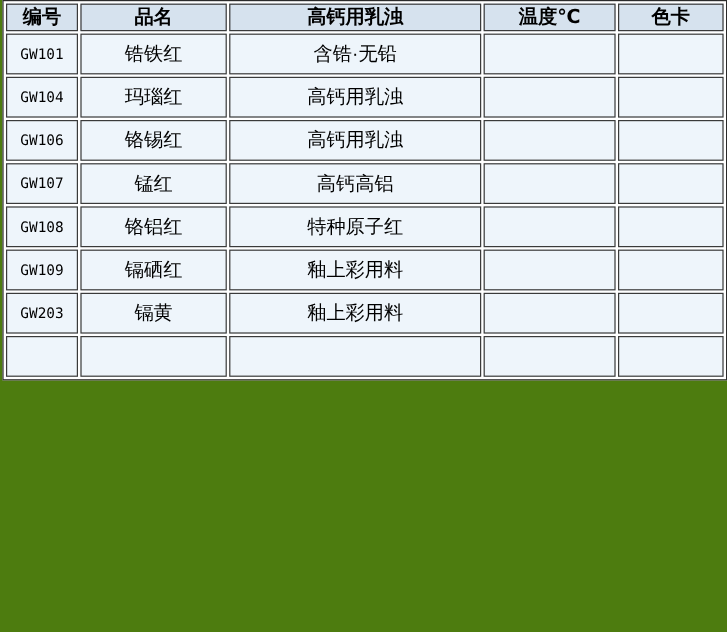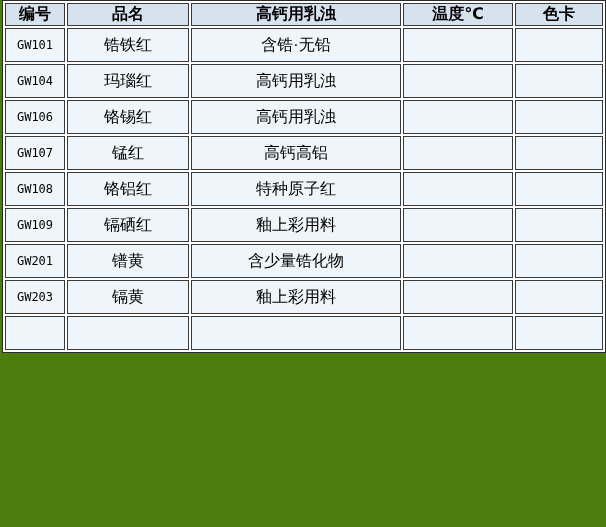--- a/index.html
+++ b/index.html
@@ -119,27 +119,20 @@
           <td></td>
         </tr>
         <tr>
           <td class="code-cell">GW109</td>
           <td>镉硒红</td>
           <td>釉上彩用料</td>
           <td></td>
           <td></td>
         </tr>
         <tr>
-          <td class="code-cell">GW201</td>
-          <td>镨黄</td>
-          <td>含少量锆化物</td>
-          <td></td>
-          <td></td>
-        </tr>
-        <tr>
           <td class="code-cell">GW203</td>
           <td>镉黄</td>
           <td>釉上彩用料</td>
           <td></td>
           <td></td>
         </tr>
         <tr>
           <td>&nbsp;</td>
           <td>&nbsp;</td>
           <td>&nbsp;</td>

